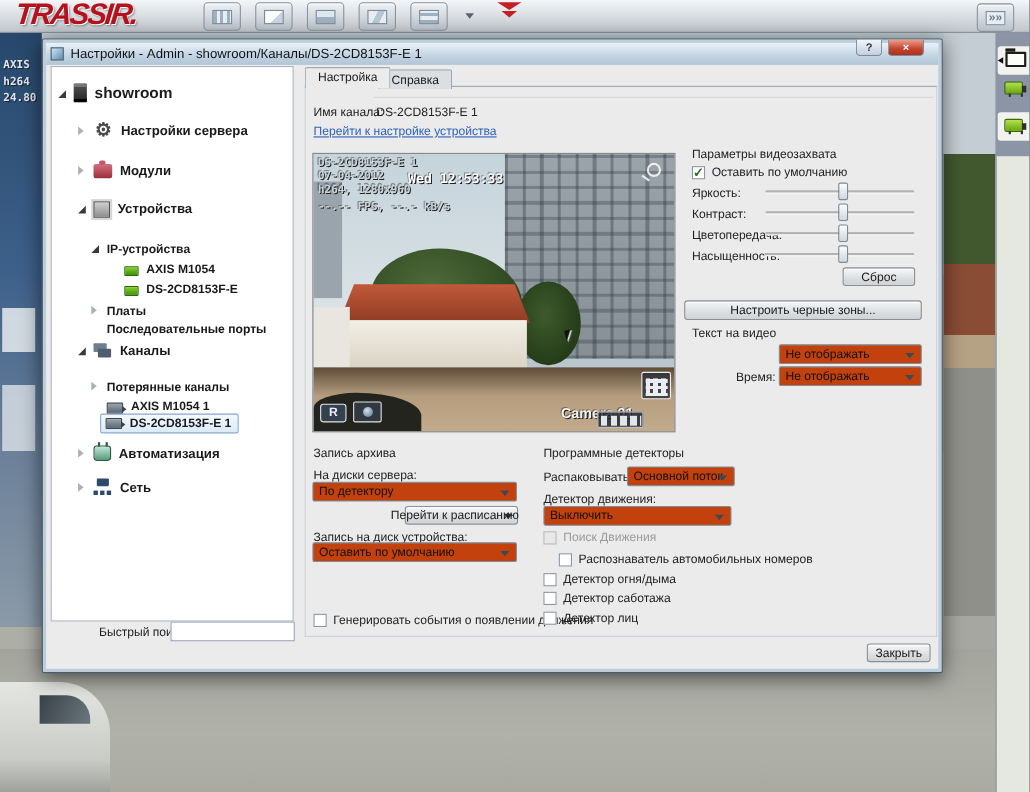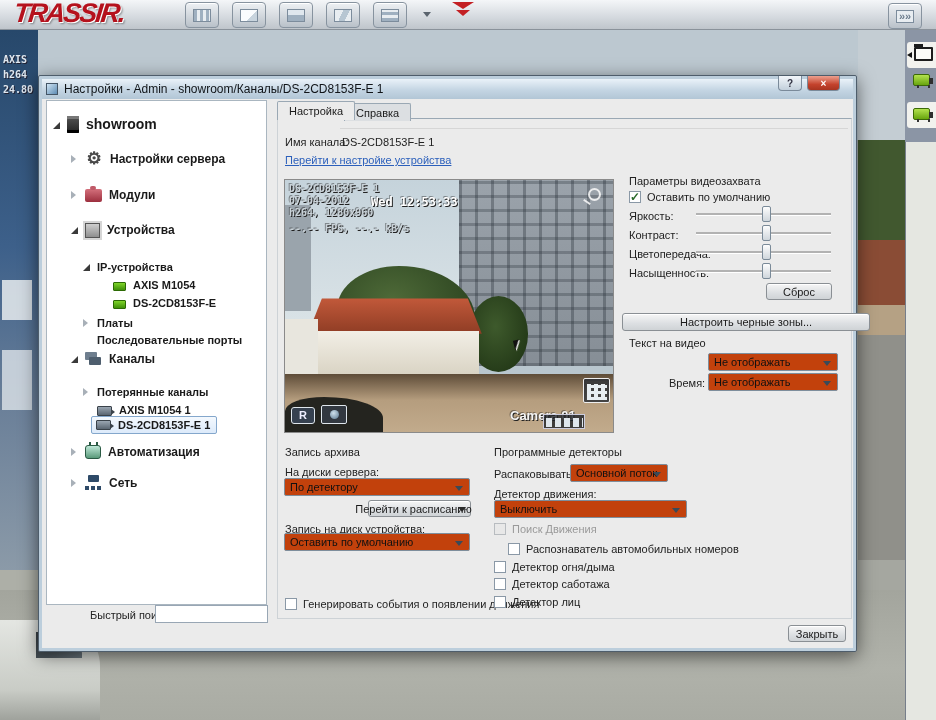--- a/index.html
+++ b/index.html
@@ -61,21 +61,21 @@
   .camg{position:absolute;right:6px;width:17px;height:12px;border-radius:2px;
     background:linear-gradient(#b3e24e,#68a50e);border:1px solid #3c6a06;}
   .camg::before{content:"";position:absolute;right:-4px;top:3px;width:4px;height:6px;background:#2f2f2f;}
   .camg::after{content:"";position:absolute;left:3px;bottom:-3px;width:9px;height:3px;
     border-left:2px solid #333;border-right:2px solid #333;}
   .cg1{top:44px;} .cg2{top:78px;}
 
   
   .dialog{position:absolute;left:38px;top:35px;width:819px;height:577px;z-index:5;
     background:#ebebeb;border:1px solid #4e5d6b;border-radius:2px;
-    box-shadow:0 4px 18px rgba(0,0,0,.55),inset 0 0 0 3px #bccedc;margin-top:40px;}
+    box-shadow:0 4px 18px rgba(0,0,0,.55),inset 0 0 0 3px #bccedc;}
   .titlebar{position:absolute;left:3px;top:3px;right:3px;height:20px;
     background:linear-gradient(#eaf2f9,#c4d5e3 55%,#b2c6d6);display:flex;align-items:center;}
   .win-ic{width:12px;height:12px;margin:0 6px 0 4px;border:1px solid #456;
     background:linear-gradient(135deg,#cfe4f4,#5e8cb4);}
   .title-text{font-size:12px;color:#101418;white-space:nowrap;}
   .cap-btn{position:absolute;top:0;height:15px;border:1px solid #7a8a9a;border-top:none;
     border-radius:0 0 4px 4px;font-size:10px;font-weight:bold;display:flex;align-items:center;justify-content:center;}
   .help-btn{right:54px;width:24px;background:linear-gradient(#f2f6fa,#c2cfdb);color:#334;}
   .close-btn{right:16px;width:33px;background:linear-gradient(#eda08e,#c4432d 60%,#a83420);color:#fff;}
 
@@ -382,21 +382,21 @@
     <div class="slider" style="left:657px;top:168px">
         <div class="s-track"></div>
         <div class="s-thumb"></div>
       </div>
     <div class="lbl" style="left:590px;top:191px">Насыщенность:</div>
     <div class="slider" style="left:657px;top:187px">
         <div class="s-track"></div>
         <div class="s-thumb"></div>
       </div>
     <div class="btn" style="left:727px;top:207px;width:66px;height:17px">Сброс</div>
-    <div class="btn" style="left:583px;top:237px;width:248px;height:18px">Настроить черные зоны...</div>
+    <div class="btn" style="left:583px;top:237px;width:216px;height:18px">Настроить черные зоны...</div>
     <div class="lbl" style="left:590px;top:261px">Текст на видео</div>
     <div class="dd" style="left:669px;top:277px;width:130px">
         <span>Не отображать</span>
       </div>
     <div class="lbl" style="left:630px;top:301px">Время:</div>
     <div class="dd" style="left:669px;top:297px;width:130px">
         <span>Не отображать</span>
       </div>
 
     <div class="lbl" style="left:246px;top:370px">Запись архива</div>
@@ -416,21 +416,21 @@
       <span class="cb"></span>
       <span>Генерировать события о появлении движения</span>
     </div>
 
     <div class="lbl" style="left:455px;top:370px">Программные детекторы</div>
     <div class="lbl" style="left:455px;top:392px">Распаковывать:</div>
     <div class="dd" style="left:531px;top:388px;width:98px">
         <span>Основной поток</span>
       </div>
     <div class="lbl" style="left:455px;top:412px">Детектор движения:</div>
-    <div class="dd" style="left:455px;top:424px;width:193px">
+    <div class="dd" style="left:455px;top:424px;width:171px">
         <span>Выключить</span>
       </div>
     <div class="chk dis" style="left:455px;top:447px">
       <span class="cb disabled"></span>
       <span>Поиск Движения</span>
     </div>
     <div class="chk" style="left:469px;top:467px">
       <span class="cb"></span>
       <span>Распознаватель автомобильных номеров</span>
     </div>

